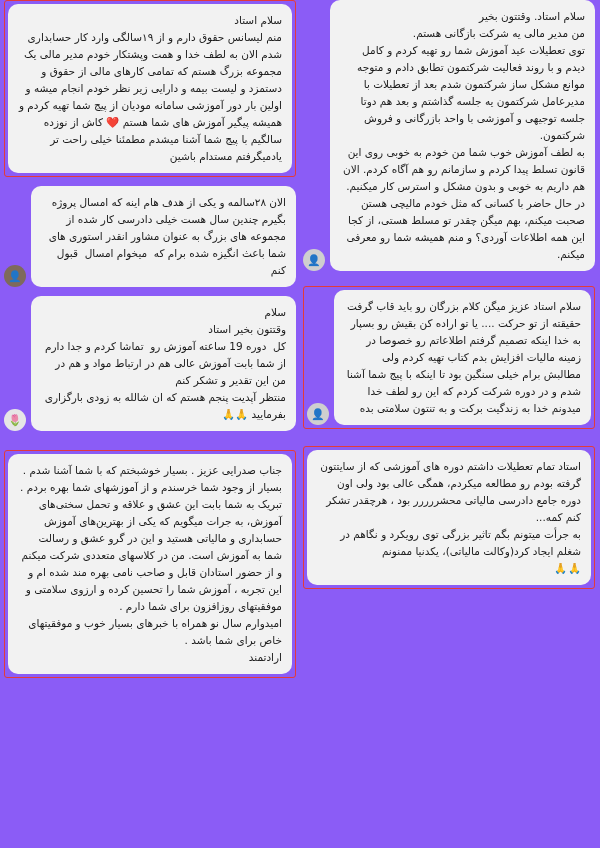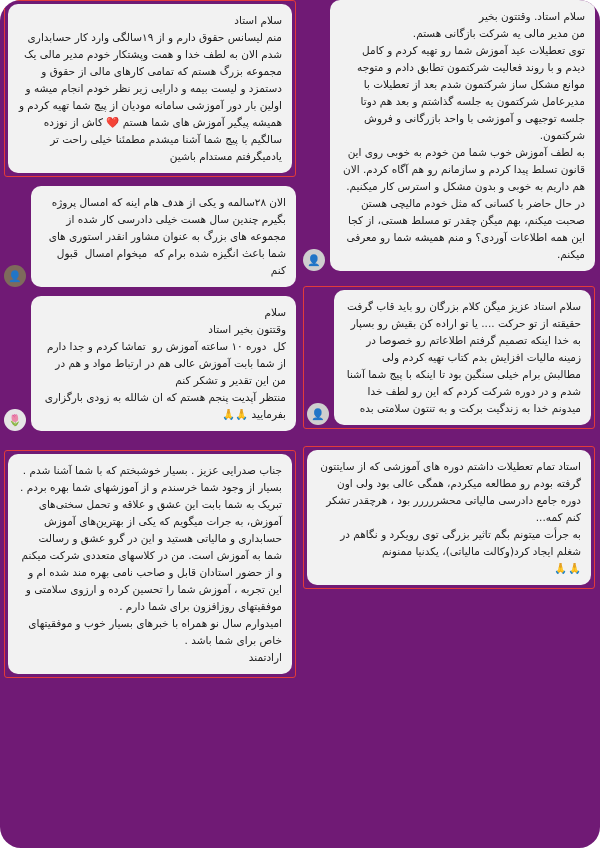--- a/index.html
+++ b/index.html
@@ -6,23 +6,22 @@
   html, body {
     margin: 0;
     padding: 0;
     background: #ffffff;
     font-family: "DejaVu Sans", "Liberation Sans", sans-serif;
   }
   #page {
     position: relative;
     width: 600px;
     height: 848px;
-    background: #701a75;
+    background: #8b5cf6;
     overflow: hidden;
-    border-radius: 21px;
   }
   .column {
     position: absolute;
     top: 0;
     width: 292px;
   }
   .col-left { left: 4px; }
   .col-right { left: 303px; }
 
   
@@ -102,21 +101,21 @@
       </div>
     </div>
 
     <div class="group">
       <div class="bubble-wrap">
         <div class="avatar flower">
             <span class="glyph">🌷</span>
           </div>
         <div class="msg">سلام
 وقتتون بخیر استاد
-کل  دوره ۱۰ ساعته آموزش رو  تماشا کردم و جدا دارم از شما بابت آموزش عالی هم در ارتباط مواد و هم در من این تقدیر و تشکر کنم
+کل  دوره 19 ساعته آموزش رو  تماشا کردم و جدا دارم از شما بابت آموزش عالی هم در ارتباط مواد و هم در من این تقدیر و تشکر کنم
 منتظر آپدیت پنجم هستم که ان شالله به زودی بارگزاری بفرمایید 🙏🙏</div>
       </div>
     </div>
 
     <div class="spacer-10"></div>
 
     <div class="group boxed">
       <div class="bubble-wrap">
         <div class="msg">جناب صدرایی عزیز . بسیار خوشبختم که با شما آشنا شدم . بسیار از وجود شما خرسندم و از آموزشهای شما بهره بردم .
 تبریک به شما بابت این عشق و علاقه و تحمل سختی‌های آموزش، به جرات میگویم که یکی از بهترین‌های آموزش حسابداری و مالیاتی هستید و این در گرو عشق و رسالت شما به آموزش است. من در کلاسهای متعددی شرکت میکنم و از حضور استادان قابل و صاحب نامی بهره مند شده ام و این تجربه ، آموزش شما را تحسین کرده و ارزوی سلامتی و موفقیتهای روزافزون برای شما دارم .

